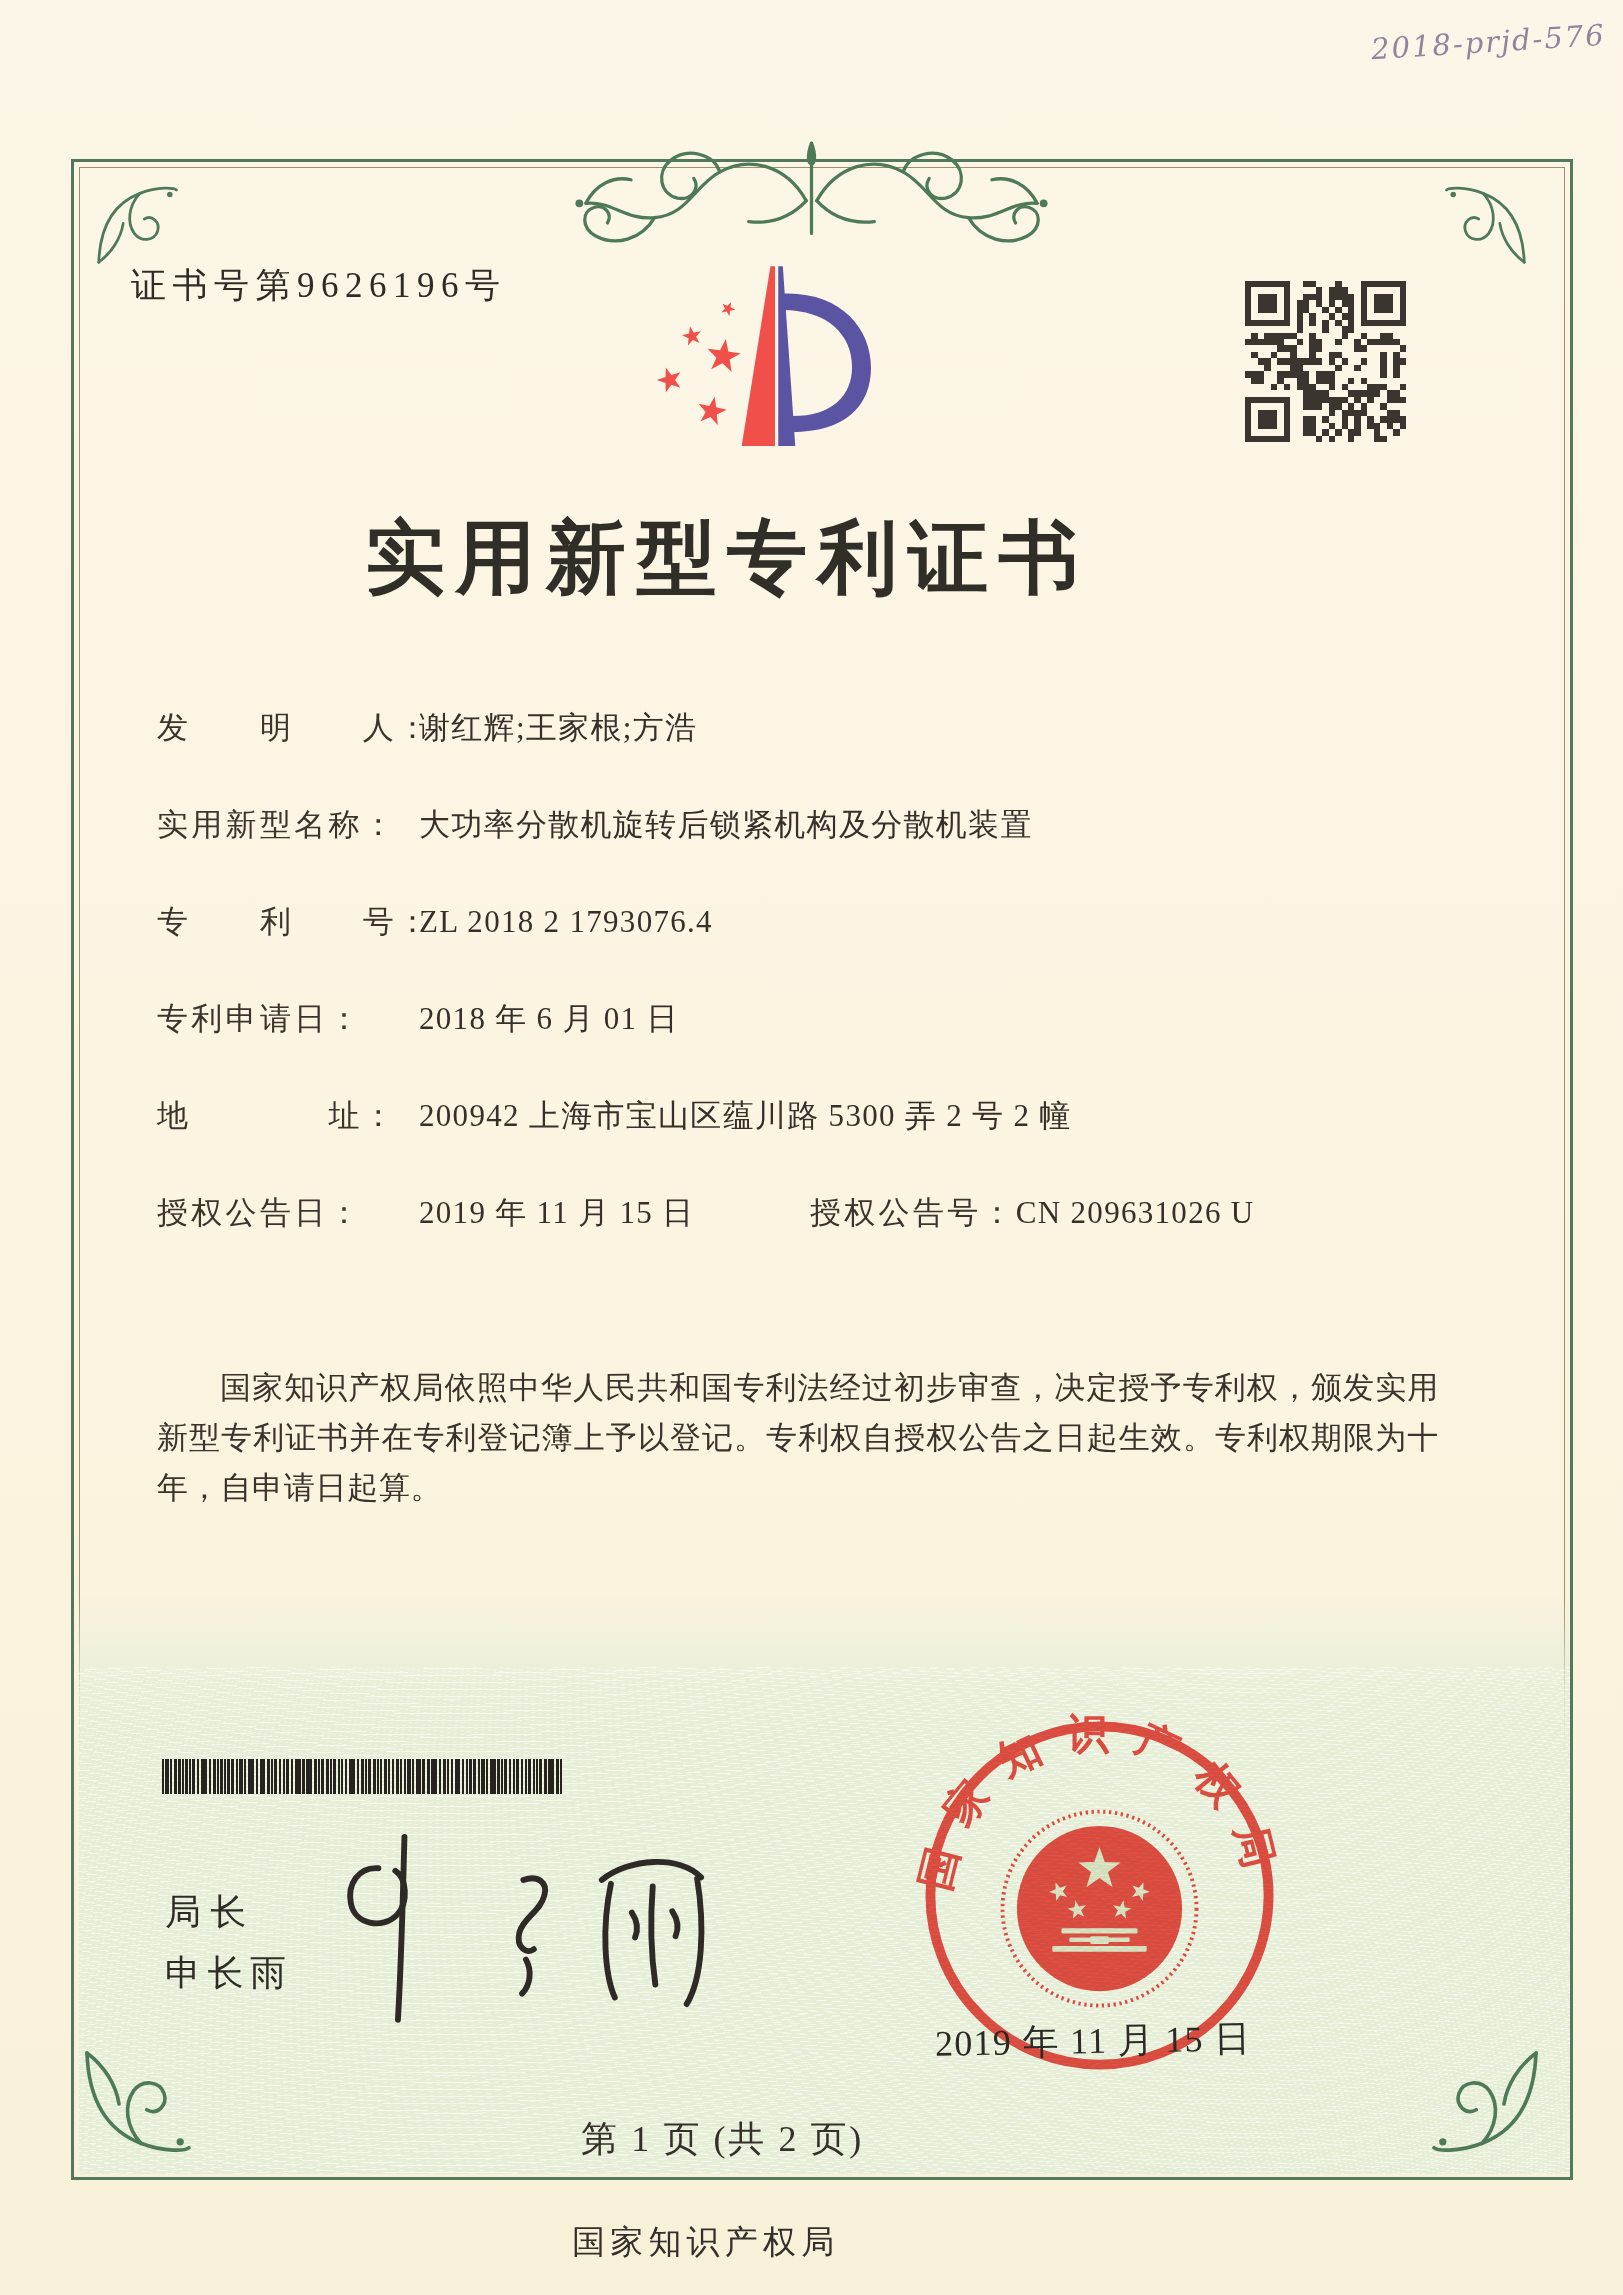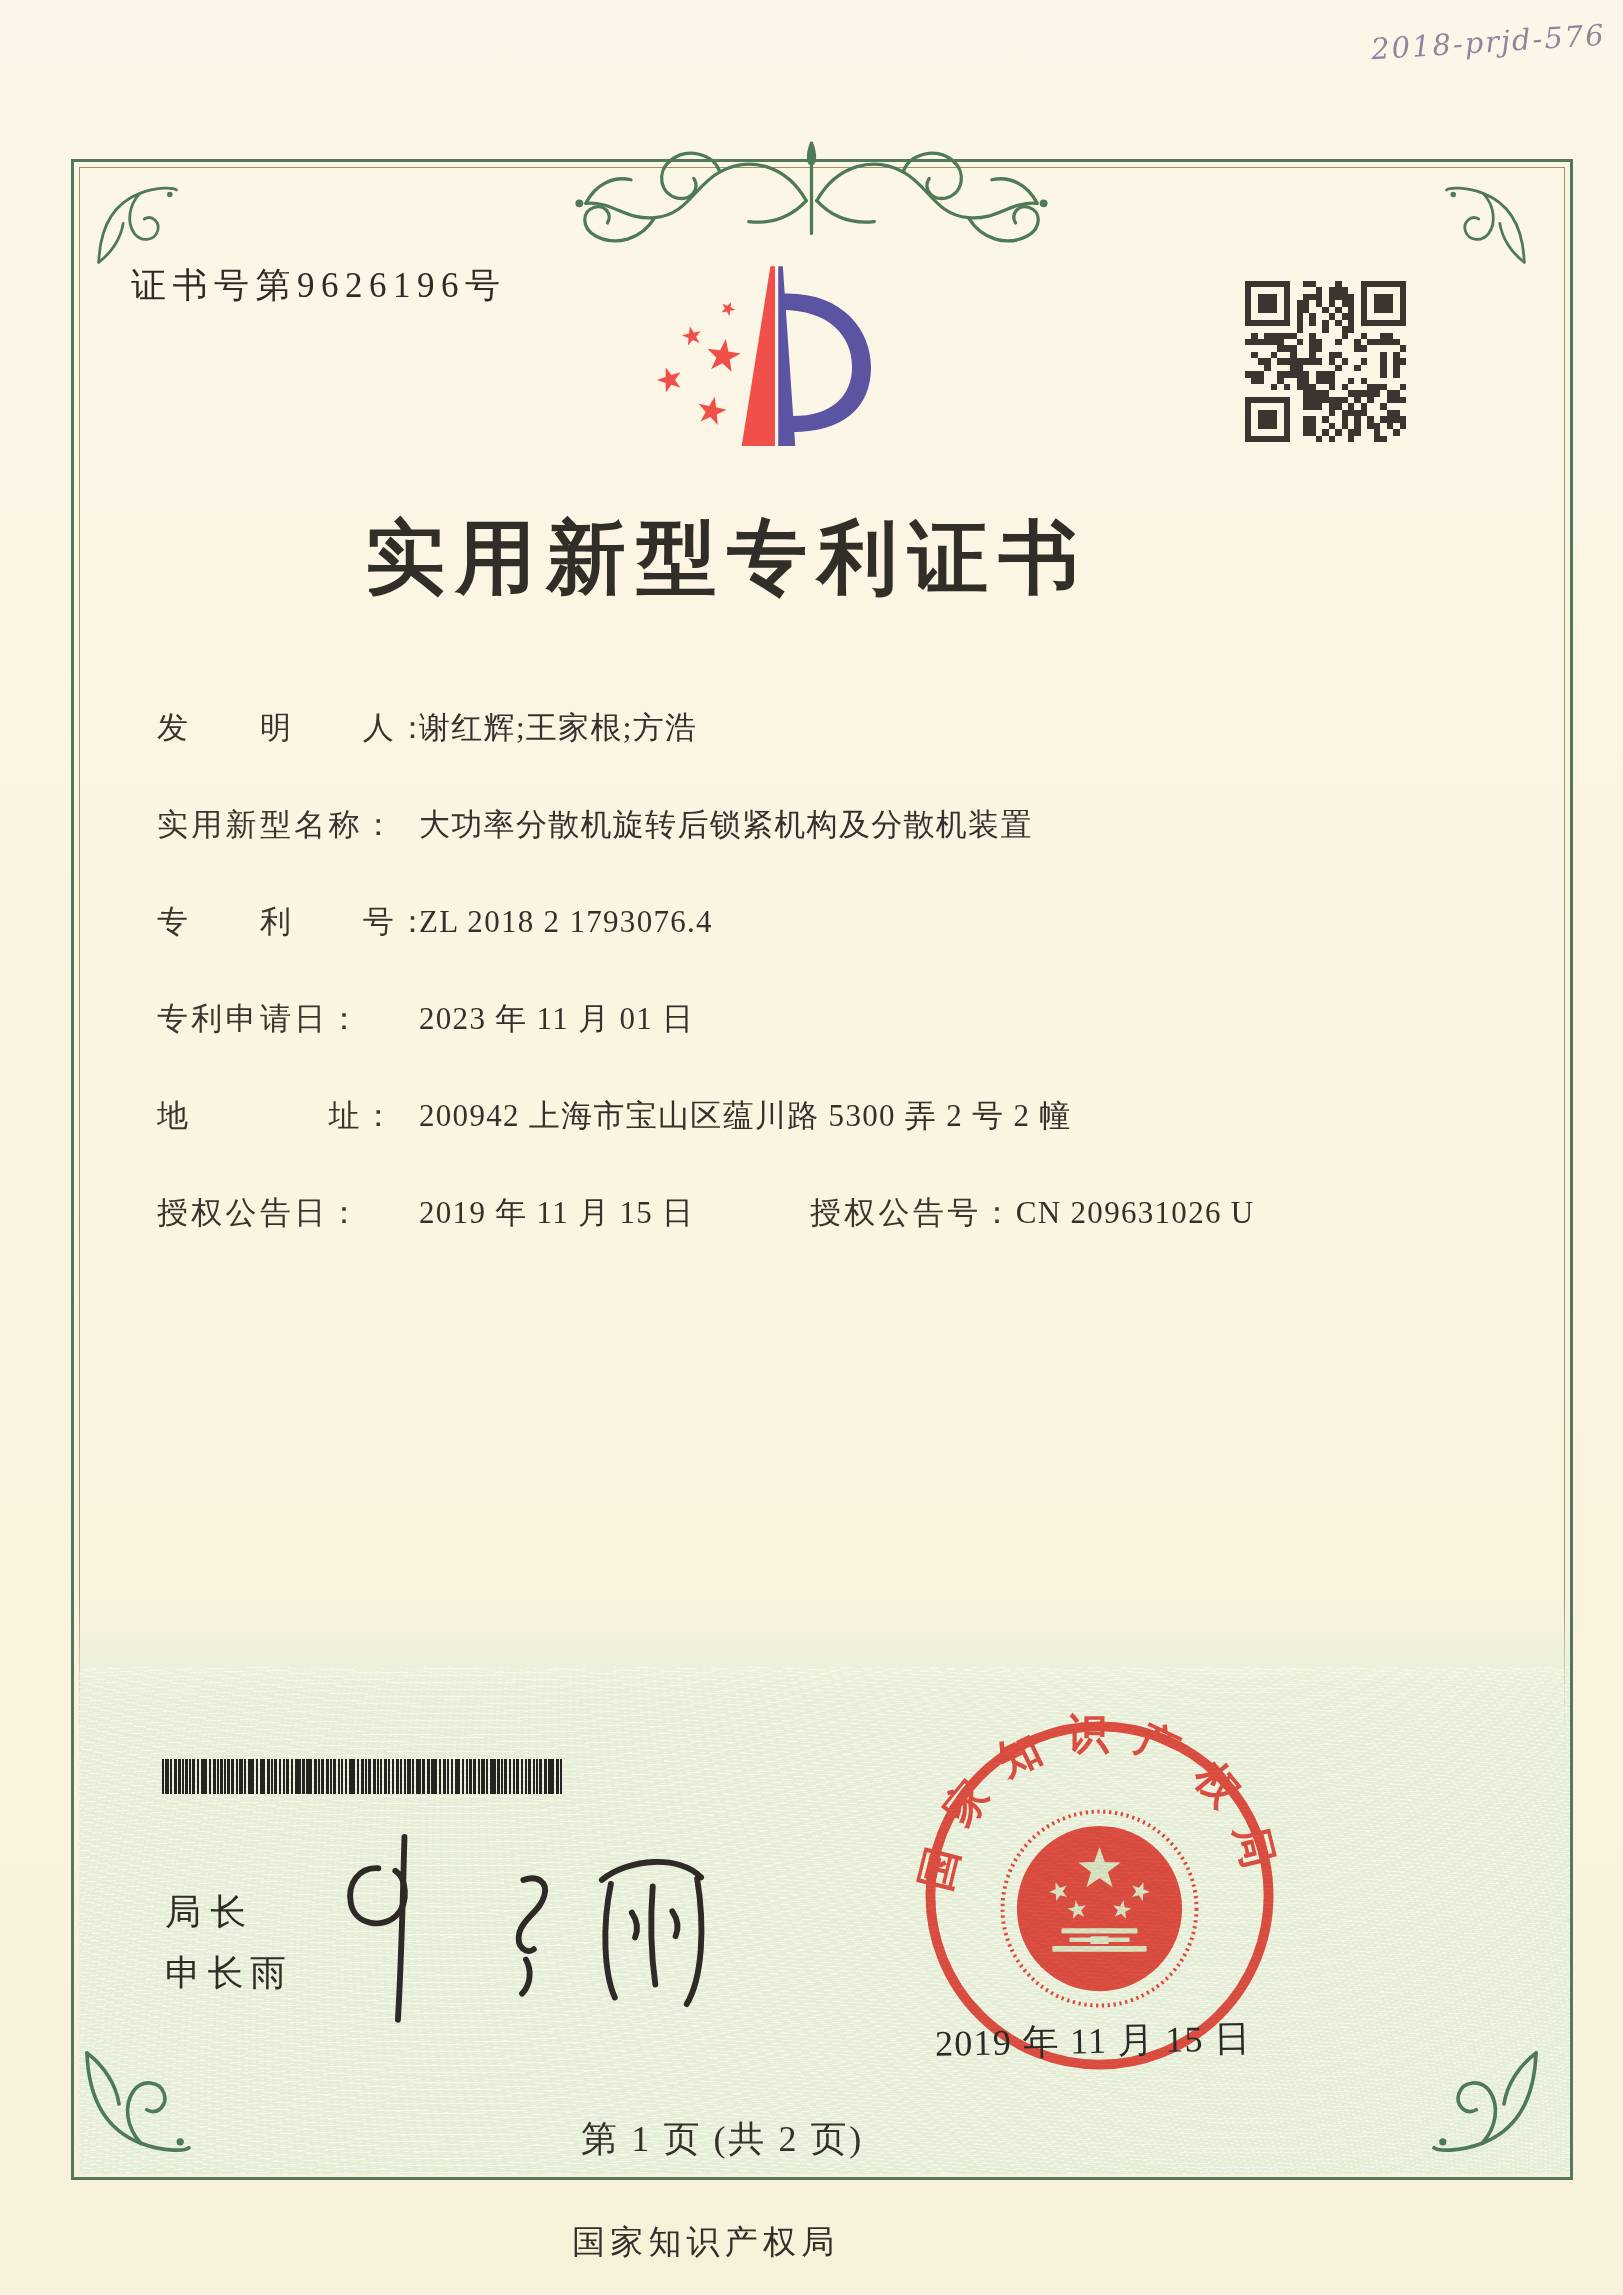--- a/index.html
+++ b/index.html
@@ -490,34 +490,35 @@
   <div class="frow">
     <span class="flabel">发　　明　　人：</span><span class="fvalue">谢红辉;王家根;方浩</span>
   </div>
   <div class="frow">
     <span class="flabel">实用新型名称：</span><span class="fvalue">大功率分散机旋转后锁紧机构及分散机装置</span>
   </div>
   <div class="frow">
     <span class="flabel">专　　利　　号：</span><span class="fvalue">ZL 2018 2 1793076.4</span>
   </div>
   <div class="frow">
-    <span class="flabel">专利申请日：</span><span class="fvalue">2023 年 11 月 01 日</span>
+    <span class="flabel">专利申请日：</span><span class="fvalue">2018 年 6 月 01 日</span>
   </div>
   <div class="frow">
     <span class="flabel">地　　　　址：</span><span class="fvalue">200942 上海市宝山区蕴川路 5300 弄 2 号 2 幢</span>
   </div>
   <div class="frow">
     <span class="flabel">授权公告日：</span><span class="fvalue">2019 年 11 月 15 日</span>
     <span class="grant-no">
       <span class="flabel" style="width:auto;">授权公告号：</span><span class="fvalue">CN 209631026 U</span>
     </span>
   </div>
 </div>
 
 <div class="abs paras">
+  <p>国家知识产权局依照中华人民共和国专利法经过初步审查，决定授予专利权，颁发实用新型专利证书并在专利登记簿上予以登记。专利权自授权公告之日起生效。专利权期限为十年，自申请日起算。</p>
 </div>
 
 <div class="abs barcode"></div>
 
 <div class="abs director-title">局长</div>
 <div class="abs director-name">申长雨</div>
 
 <svg class="abs signature" viewBox="0 0 680 300">
   <g fill="none" stroke="#2e2a25" stroke-width="9" stroke-linecap="round">
     <path d="M118,12 C116,80 114,190 108,292"></path>

